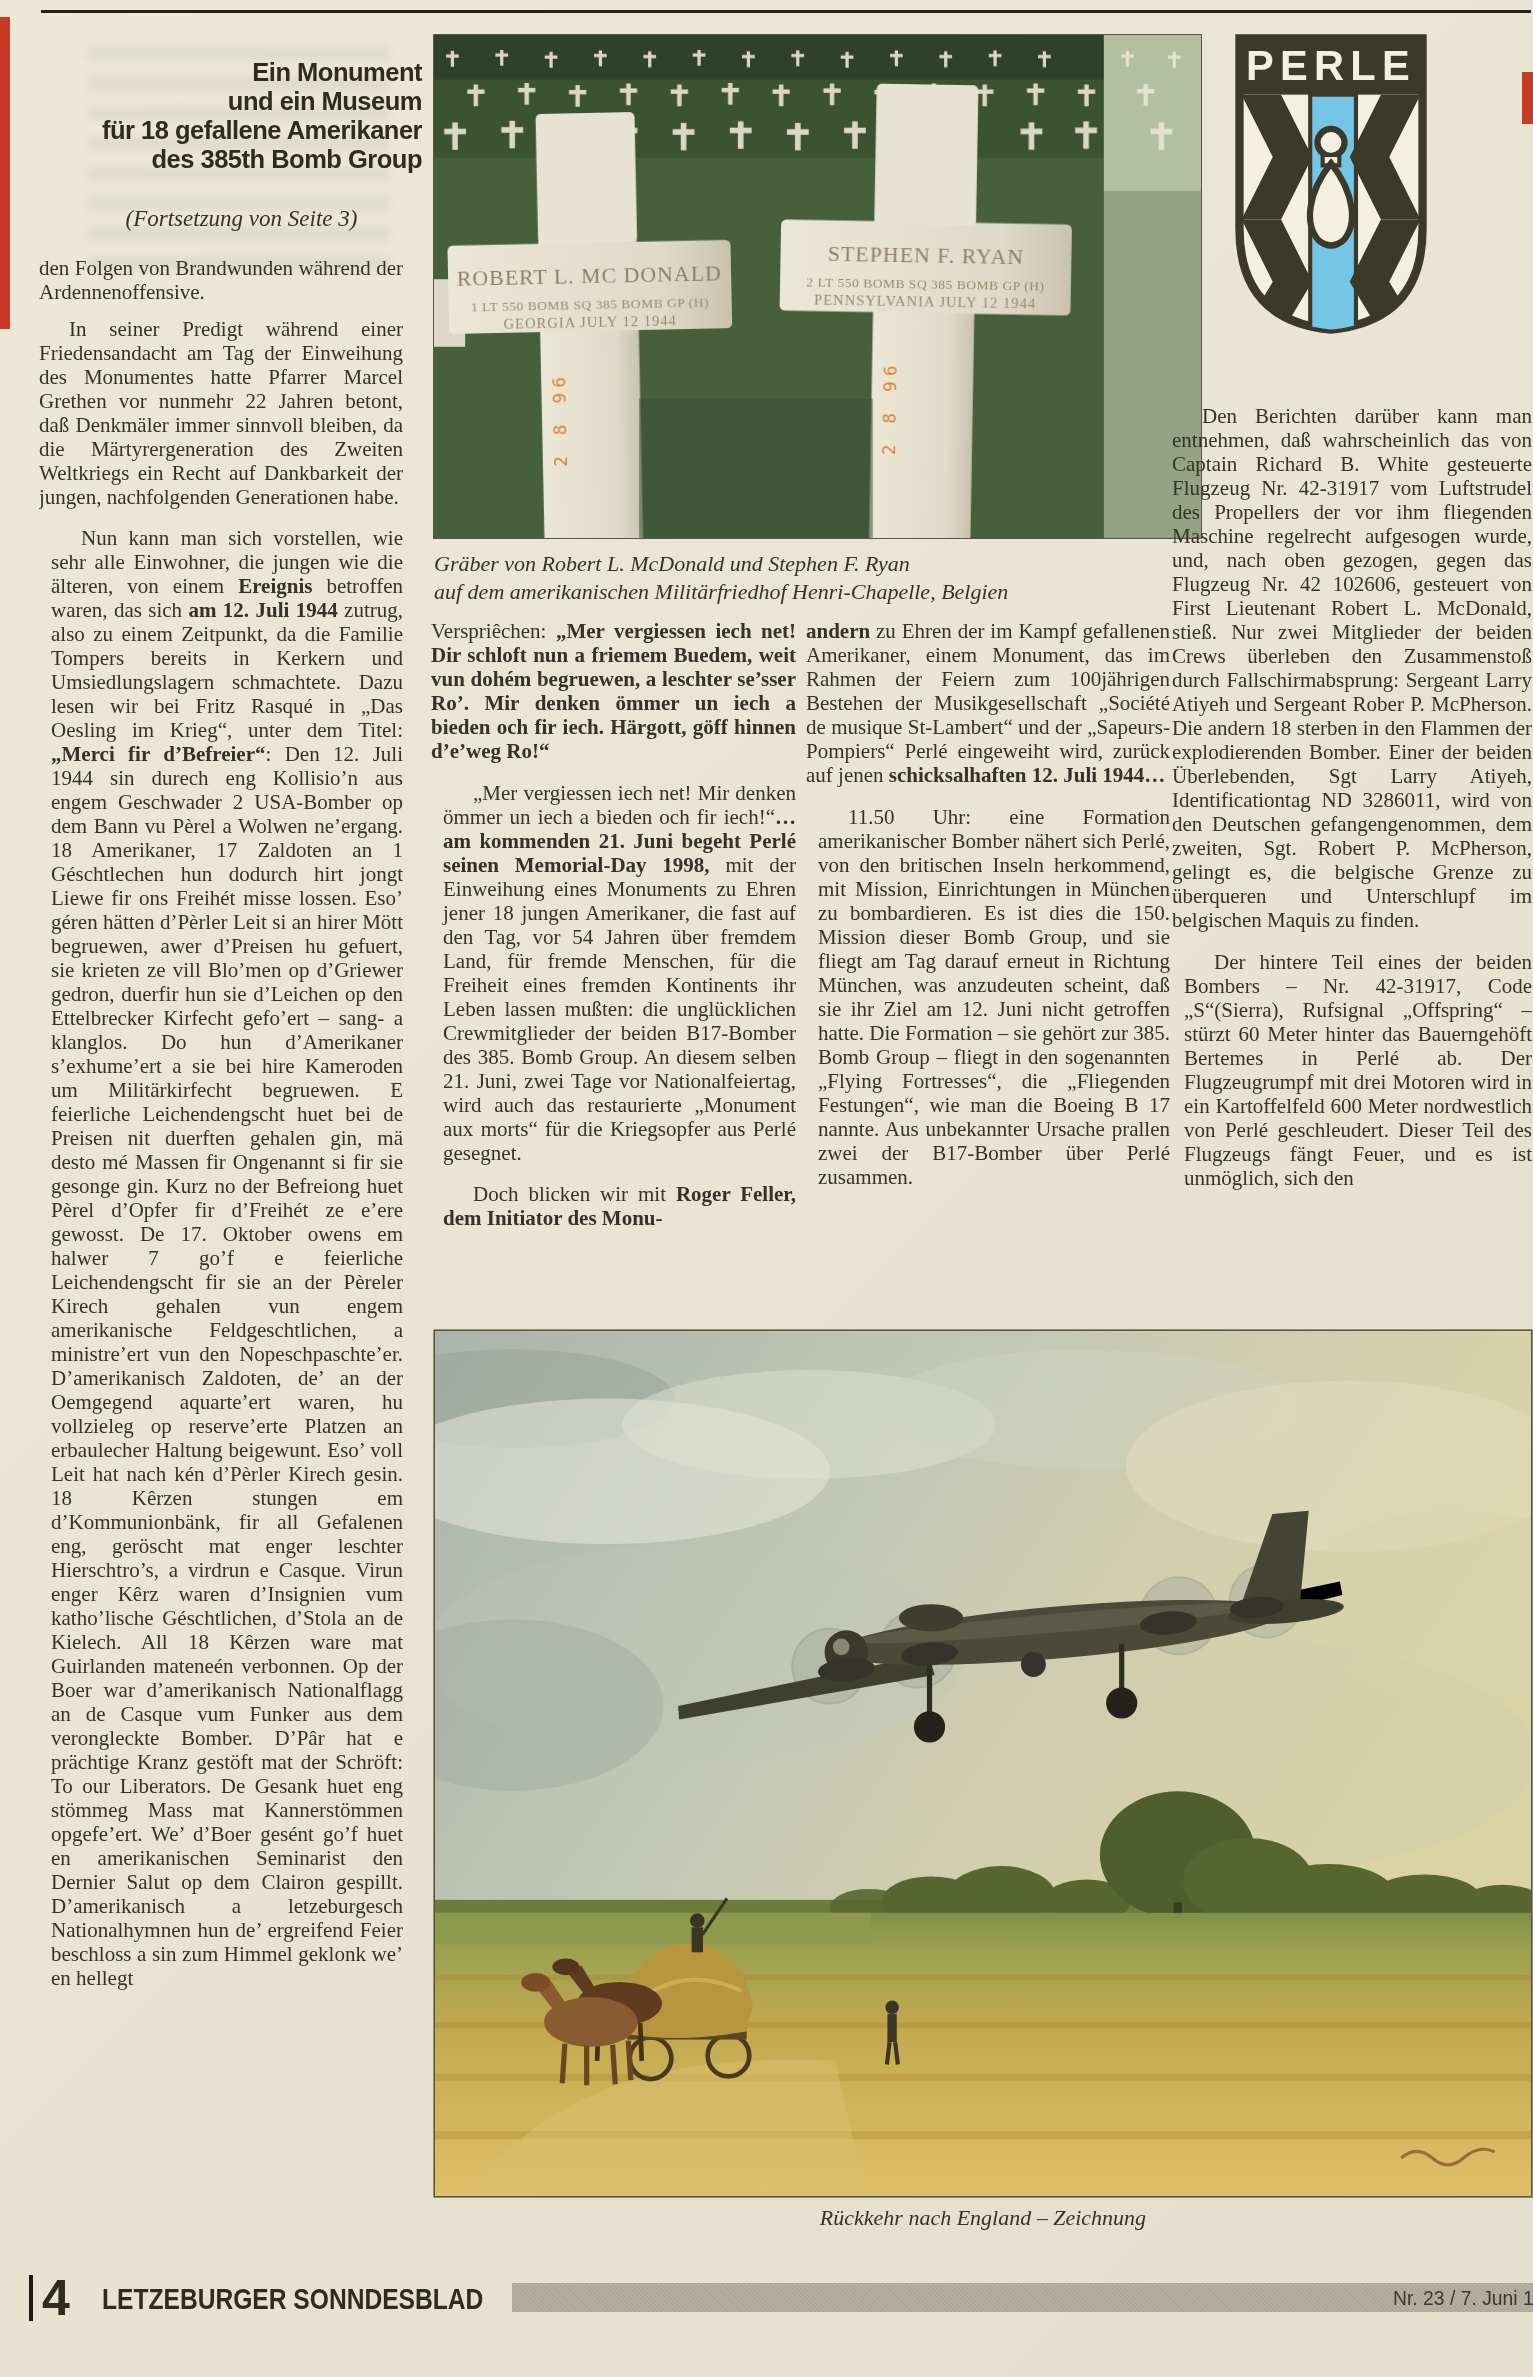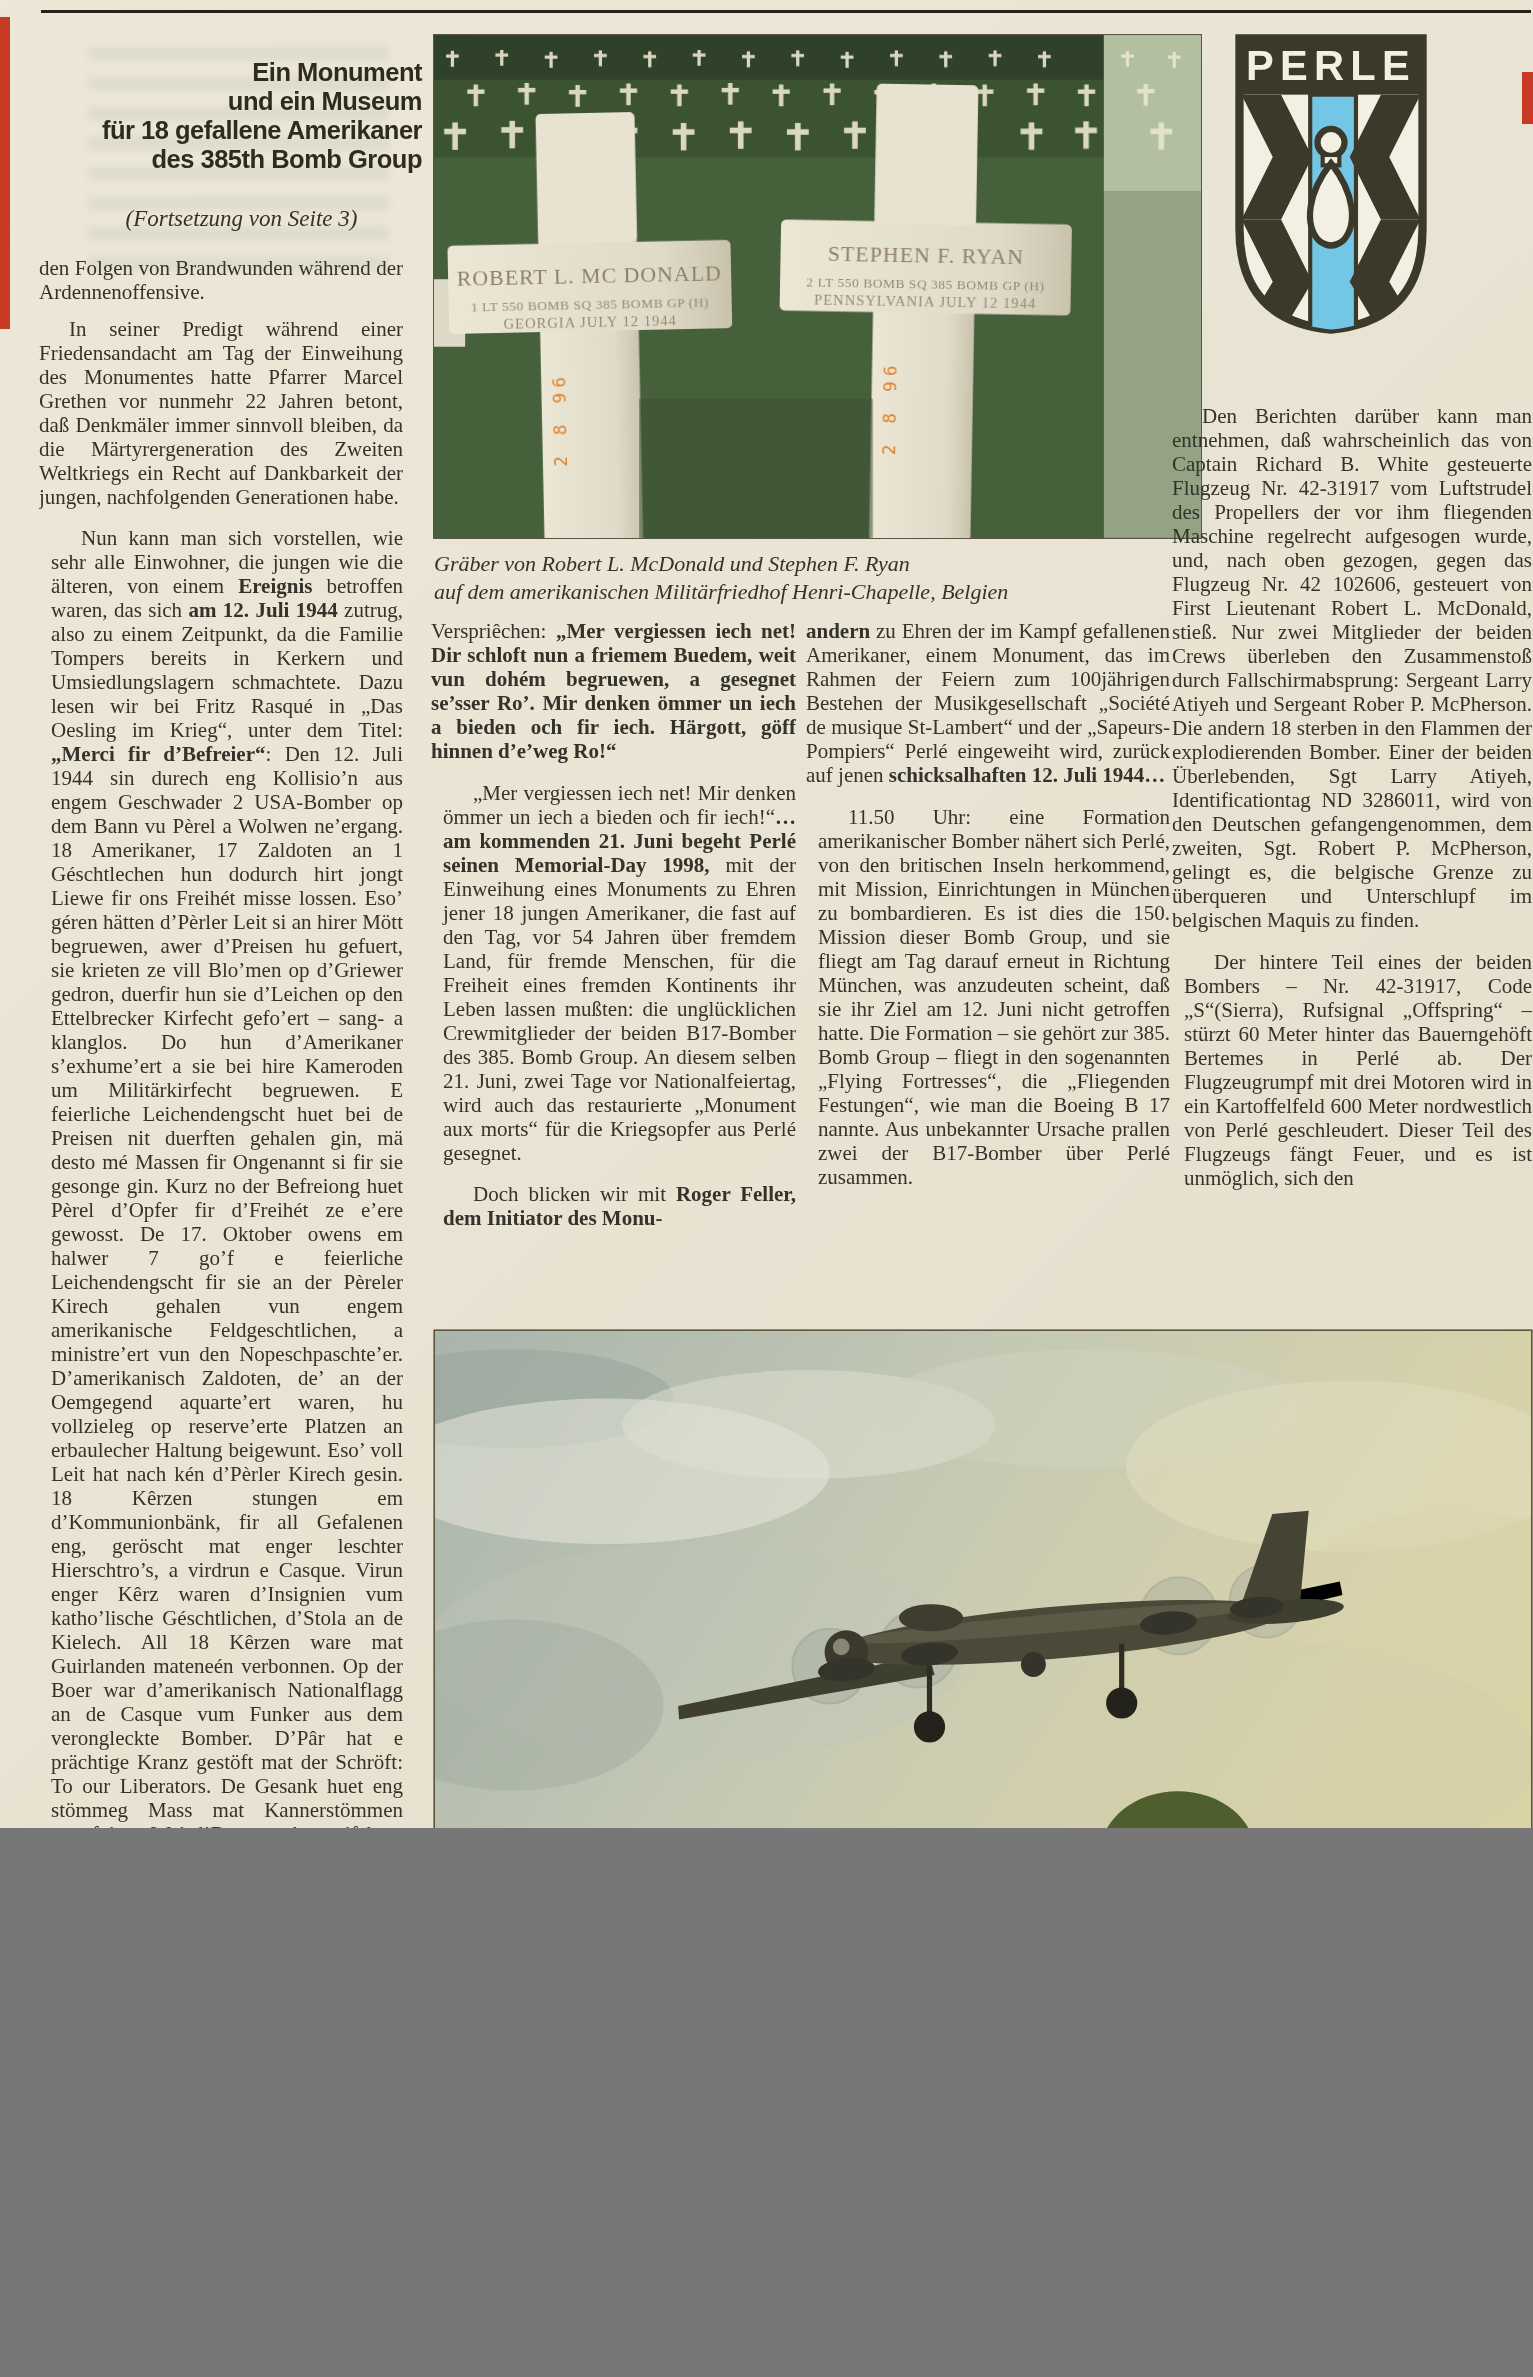--- a/index.html
+++ b/index.html
@@ -1,16 +1,16 @@
 <!DOCTYPE html>
 <html lang="de" style="font-size:8.3px"><head>
 <meta charset="utf-8">
 <style>
   html,body{margin:0;padding:0;background:#777;}
-  .page{position:relative;width:1533px;height:1828px;background:linear-gradient(135deg,#ece7d7 0%,#e9e4d3 45%,#e4dfcc 100%);overflow:hidden;font-family:"Liberation Serif",serif;color:#34322a;}
+  .page{position:relative;width:1533px;height:2377px;background:linear-gradient(135deg,#ece7d7 0%,#e9e4d3 45%,#e4dfcc 100%);overflow:hidden;font-family:"Liberation Serif",serif;color:#34322a;}
   .top-rule{position:absolute;left:41px;top:10.4px;width:1490px;height:3.1px;background:#24231b;}
   .red-left{position:absolute;left:0;top:16.6px;width:10.4px;height:312px;background:#c63a26;}
   .red-right{position:absolute;left:1522px;top:72px;width:11px;height:52px;background:#c63a26;}
   .ghost{position:absolute;left:88px;top:47px;width:301px;height:223px;background:repeating-linear-gradient(0deg,rgba(110,130,110,.10) 0 13.5px,transparent 13.5px 30px);filter:blur(3.6px);}
   .headline{position:absolute;left:61px;top:58px;width:361px;text-align:right;font-family:"Liberation Sans",sans-serif;font-weight:bold;font-size:25.5px;line-height:29px;letter-spacing:-0.5px;color:#2e2c1e;}
   .continuation{position:absolute;left:61px;top:206px;width:361px;text-align:center;font-style:italic;font-size:23px;color:#34322a;}
   .col{position:absolute;text-align:justify;font-size:21px;line-height:24px;overflow:hidden;}
   .col p{margin:0 0 12.5px 0;}
   .col p.indent{text-indent:30px;}
   .col p.gap{margin-top:17.7px;margin-left:12px;}
@@ -166,21 +166,21 @@
       <text x="100" y="52" text-anchor="middle" font-family="Liberation Sans, sans-serif" font-weight="bold" font-size="40" letter-spacing="6" fill="#f3efe2">PERLE</text>
     </svg>
   </div>
 
   <div class="col col-1">
       <p><span>den Folgen von Brandwunden während der Ardennenoffensive.</span></p>
       <p class="indent"><span>In seiner Predigt während einer Friedensandacht am Tag der Einweihung des Monumentes hatte Pfarrer Marcel Grethen vor nunmehr 22 Jahren betont, daß Denkmäler immer sinnvoll bleiben, da die Märtyrergeneration des Zweiten Weltkriegs ein Recht auf Dankbarkeit der jungen, nachfolgenden Generationen habe.</span></p>
       <p class="indent gap"><span>Nun kann man sich vorstellen, wie sehr alle Einwohner, die jungen wie die älteren, von einem </span><b>Ereignis</b><span> betroffen waren, das sich </span><b>am 12. Juli 1944</b><span> zutrug, also zu einem Zeitpunkt, da die Familie Tompers bereits in Kerkern und Umsiedlungslagern schmachtete. Dazu lesen wir bei Fritz Rasqué in „Das Oesling im Krieg“, unter dem Titel: </span><b>„Merci fir d’Befreier“</b><span>: Den 12. Juli 1944 sin durech eng Kollisio’n aus engem Geschwader 2 USA-Bomber op dem Bann vu Pèrel a Wolwen ne’ergang. 18 Amerikaner, 17 Zaldoten an 1 Géschtlechen hun dodurch hirt jongt Liewe fir ons Freihét misse lossen. Eso’ géren hätten d’Pèrler Leit si an hirer Mött begruewen, awer d’Preisen hu gefuert, sie krieten ze vill Blo’men op d’Griewer gedron, duerfir hun sie d’Leichen op den Ettelbrecker Kirfecht gefo’ert – sang- a klanglos. Do hun d’Amerikaner s’exhume’ert a sie bei hire Kameroden um Militärkirfecht begruewen. E feierliche Leichendengscht huet bei de Preisen nit duerften gehalen gin, mä desto mé Massen fir Ongenannt si fir sie gesonge gin. Kurz no der Befreiong huet Pèrel d’Opfer fir d’Freihét ze e’ere gewosst. De 17. Oktober owens em halwer 7 go’f e feierliche Leichendengscht fir sie an der Pèreler Kirech gehalen vun engem amerikanische Feldgeschtlichen, a ministre’ert vun den Nopeschpaschte’er. D’amerikanisch Zaldoten, de’ an der Oemgegend aquarte’ert waren, hu vollzieleg op reserve’erte Platzen an erbaulecher Haltung beigewunt. Eso’ voll Leit hat nach kén d’Pèrler Kirech gesin. 18 Kêrzen stungen em d’Kommunionbänk, fir all Gefalenen eng, geröscht mat enger leschter Hierschtro’s, a virdrun e Casque. Virun enger Kêrz waren d’Insignien vum katho’lische Géschtlichen, d’Stola an de Kielech. All 18 Kêrzen ware mat Guirlanden mateneén verbonnen. Op der Boer war d’amerikanisch Nationalflagg an de Casque vum Funker aus dem verongleckte Bomber. D’Pâr hat e prächtige Kranz gestöft mat der Schröft: To our Liberators. De Gesank huet eng stömmeg Mass mat Kannerstömmen opgefe’ert. We’ d’Boer gesént go’f huet en amerikanischen Seminarist den Dernier Salut op dem Clairon gespillt. D’amerikanisch a letzeburgesch Nationalhymnen hun de’ ergreifend Feier beschloss a sin zum Himmel geklonk we’ en hellegt</span></p>
     </div>
   <div class="col col-2">
-      <p><span>Verspriêchen: </span><b>„Mer vergiessen iech net! Dir schloft nun a friemem Buedem, weit vun dohém begruewen, a gesegnet se’sser Ro’. Mir denken ömmer un iech a bieden och fir iech. Härgott, göff hinnen d’e’weg Ro!“</b></p>
+      <p><span>Verspriêchen: </span><b>„Mer vergiessen iech net! Dir schloft nun a friemem Buedem, weit vun dohém begruewen, a leschter se’sser Ro’. Mir denken ömmer un iech a bieden och fir iech. Härgott, göff hinnen d’e’weg Ro!“</b></p>
       <p class="indent gap"><span>„Mer vergiessen iech net! Mir denken ömmer un iech a bieden och fir iech!“</span><b>…am kommenden 21. Juni begeht Perlé seinen Memorial-Day 1998,</b><span> mit der Einweihung eines Monuments zu Ehren jener 18 jungen Amerikaner, die fast auf den Tag, vor 54 Jahren über fremdem Land, für fremde Menschen, für die Freiheit eines fremden Kontinents ihr Leben lassen mußten: die unglücklichen Crewmitglieder der beiden B17-Bomber des 385. Bomb Group. An diesem selben 21. Juni, zwei Tage vor Nationalfeiertag, wird auch das restaurierte „Monument aux morts“ für die Kriegsopfer aus Perlé gesegnet.</span></p>
       <p class="indent gap"><span>Doch blicken wir mit </span><b>Roger Feller, dem Initiator des Monu-</b></p>
     </div>
   <div class="col col-3">
       <p><b>andern</b><span> zu Ehren der im Kampf gefallenen Amerikaner, einem Monument, das im Rahmen der Feiern zum 100jährigen Bestehen der Musikgesellschaft „Société de musique St-Lambert“ und der „Sapeurs-Pompiers“ Perlé eingeweiht wird, zurück auf jenen </span><b>schicksalhaften 12. Juli 1944…</b></p>
       <p class="indent gap"><span>11.50 Uhr: eine Formation amerikanischer Bomber nähert sich Perlé, von den britischen Inseln herkommend, mit Mission, Einrichtungen in München zu bombardieren. Es ist dies die 150. Mission dieser Bomb Group, und sie fliegt am Tag darauf erneut in Richtung München, was anzudeuten scheint, daß sie ihr Ziel am 12. Juni nicht getroffen hatte. Die Formation – sie gehört zur 385. Bomb Group – fliegt in den sogenannten „Flying Fortresses“, die „Fliegenden Festungen“, wie man die Boeing B 17 nannte. Aus unbekannter Ursache prallen zwei der B17-Bomber über Perlé zusammen.</span></p>
     </div>
   <div class="col col-4">
       <p class="indent"><span>Den Berichten darüber kann man entnehmen, daß wahrscheinlich das von Captain Richard B. White gesteuerte Flugzeug Nr. 42-31917 vom Luftstrudel des Propellers der vor ihm fliegenden Maschine regelrecht aufgesogen wurde, und, nach oben gezogen, gegen das Flugzeug Nr. 42 102606, gesteuert von First Lieutenant Robert L. McDonald, stieß. Nur zwei Mitglieder der beiden Crews überleben den Zusammenstoß durch Fallschirmabsprung: Sergeant Larry Atiyeh und Sergeant Rober P. McPherson. Die andern 18 sterben in den Flammen der explodierenden Bomber. Einer der beiden Überlebenden, Sgt Larry Atiyeh, Identificationtag ND 3286011, wird von den Deutschen gefangengenommen, dem zweiten, Sgt. Robert P. McPherson, gelingt es, die belgische Grenze zu überqueren und Unterschlupf im belgischen Maquis zu finden.</span></p>
       <p class="indent gap"><span>Der hintere Teil eines der beiden Bombers – Nr. 42-31917, Code „S“(Sierra), Rufsignal „Offspring“ – stürzt 60 Meter hinter das Bauerngehöft Bertemes in Perlé ab. Der Flugzeugrumpf mit drei Motoren wird in ein Kartoffelfeld 600 Meter nordwestlich von Perlé geschleudert. Dieser Teil des Flugzeugs fängt Feuer, und es ist unmöglich, sich den</span></p>

